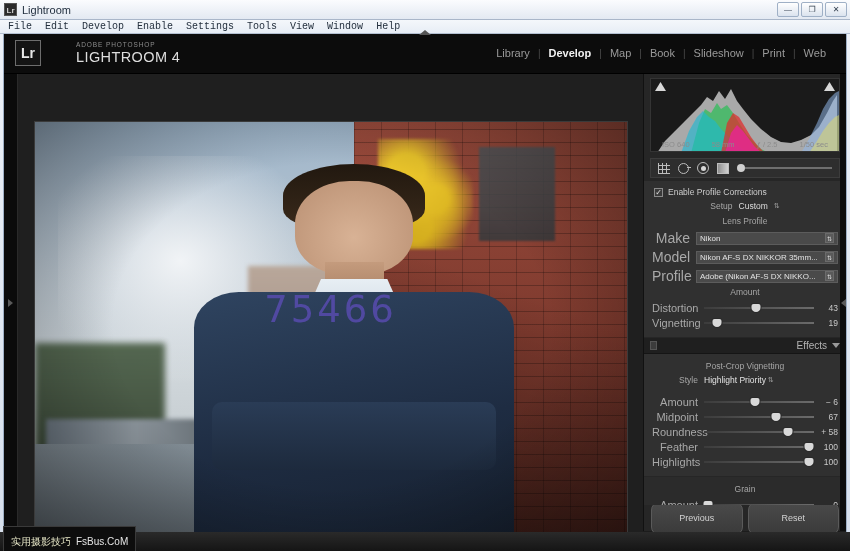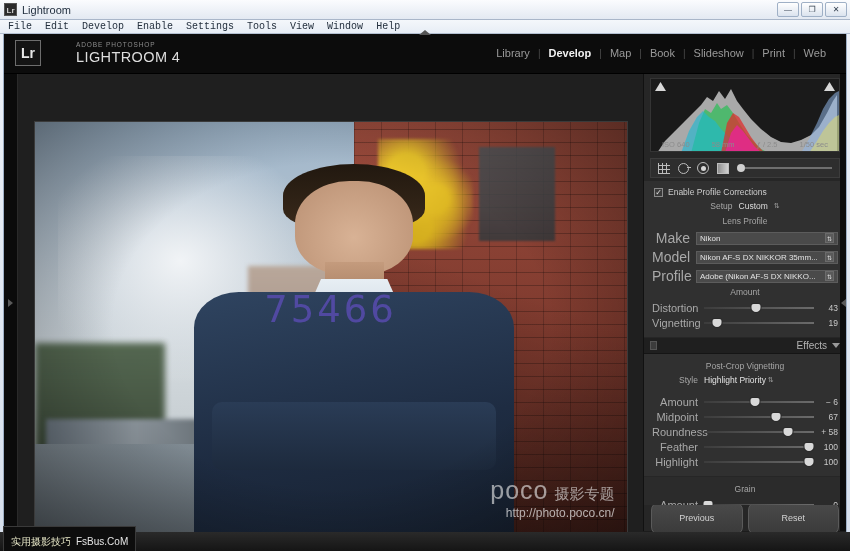--- a/index.html
+++ b/index.html
@@ -399,26 +399,20 @@
             <div class="flowers"></div>
             <div class="brick-shadow"></div>
             <div class="person-hair"></div>
             <div class="person-head"></div>
             <div class="person-neck"></div>
             <div class="person-shirt"></div>
             <div class="person-jacket"></div>
             <div class="person-arms"></div>
             <div class="photo-vignette"></div>
             <div class="wm-number">75466</div>
-            <div class="wm-poco">
-              <div>
-                <span class="wm-poco-main">poco</span><span class="wm-poco-cn">摄影专题</span>
-              </div>
-              <div class="wm-poco-url">http://photo.poco.cn/</div>
-            </div>
           </div>
         </div>
 
         <div class="toolbar">
           <div class="tb-btn">
               <div class="tb-loupe"></div>
             </div>
           <div class="tb-btn">
               <span class="tb-compare">Y|Y</span>
             </div>
@@ -559,21 +553,21 @@
             </div>
             <div class="row">
               <span class="row-label">Feather</span>
               <span class="slider">
                   <span class="track"></span>
                   <span class="knob" style="left:95%"></span>
                 </span>
               <span class="row-value">100</span>
             </div>
             <div class="row">
-              <span class="row-label">Highlight</span>
+              <span class="row-label">Highlights</span>
               <span class="slider">
                   <span class="track"></span>
                   <span class="knob" style="left:95%"></span>
                 </span>
               <span class="row-value">100</span>
             </div>
           </div>
 
           <div class="section group">
             <div class="sec-title">Grain</div>

